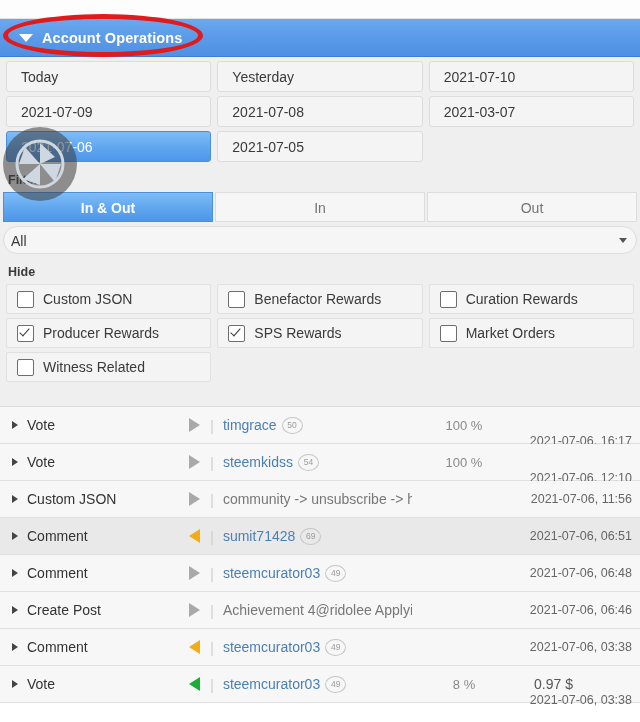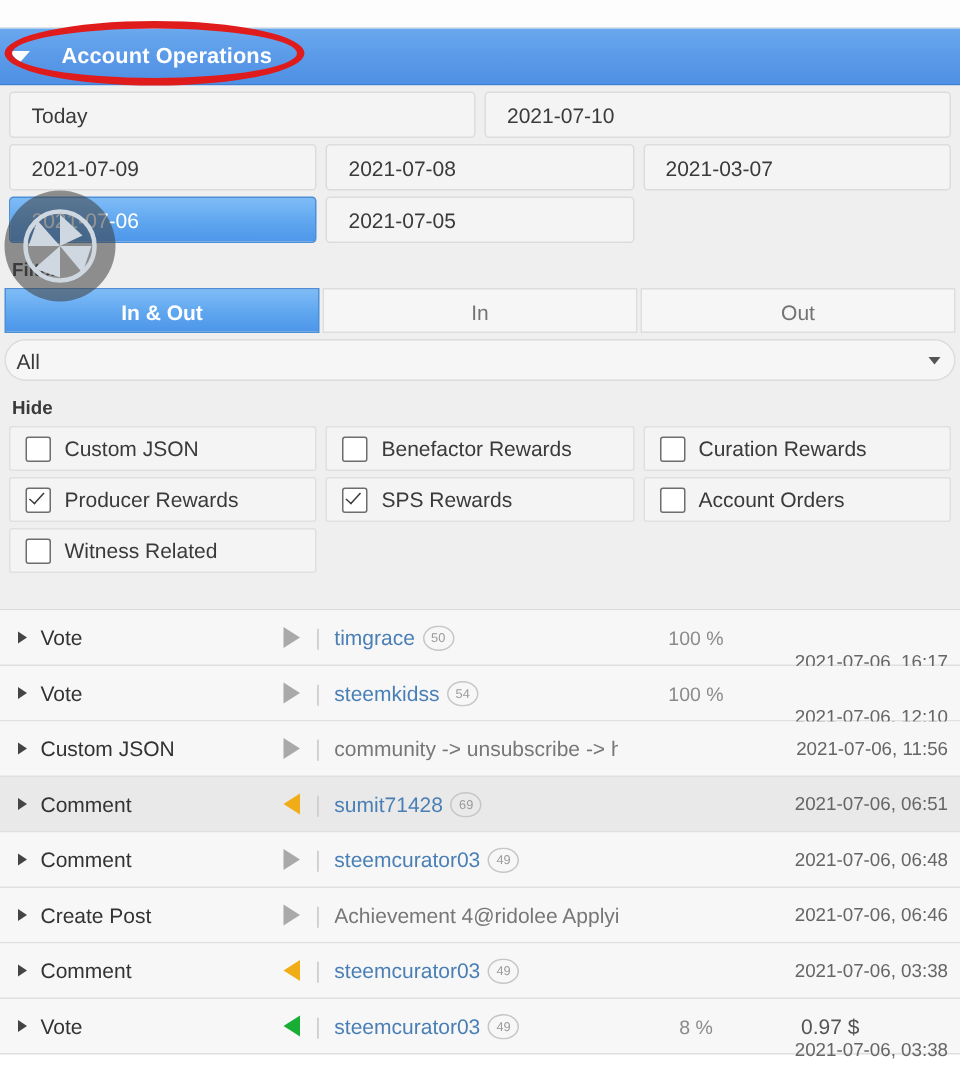--- a/index.html
+++ b/index.html
@@ -27,24 +27,23 @@
     background: #fdfdfd;
     border-bottom: 1px solid #e3e3e3;
   }
 
   
   .panel-header {
     height: 38px;
     background: linear-gradient(to bottom, #6aa9ee 0%, #5b9ae8 50%, #4f90e4 100%);
     display: flex;
     align-items: center;
-    padding-left: 6px;
+    padding-left: 19px;
     box-sizing: border-box;
     border-bottom: 1px solid #3d7fd0;
-    gap: 12px;
   }
   .caret-down {
     width: 0; height: 0;
     border-left: 7px solid transparent;
     border-right: 7px solid transparent;
     border-top: 8px solid #ffffff;
     margin-right: 9px;
     flex: 0 0 auto;
   }
   .panel-title {
@@ -348,20 +347,21 @@
   <div class="top-strip"></div>
 
   <div class="panel-header">
     <span class="caret-down"></span>
     <span class="panel-title">Account Operations</span>
   </div>
 
   <div class="date-area">
     <div class="date-row">
       <div class="date-btn">Today</div>
+      <div class="date-btn">Yesterday</div>
       <div class="date-btn">2021-07-10</div>
     </div>
     <div class="date-row">
       <div class="date-btn">2021-07-09</div>
       <div class="date-btn">2021-07-08</div>
       <div class="date-btn">2021-03-07</div>
     </div>
     <div class="date-row">
       <div class="date-btn selected">2021-07-06</div>
       <div class="date-btn">2021-07-05</div>
@@ -402,21 +402,21 @@
       <div class="cb-cell">
         <span class="cb-box checked"></span>
         <span>Producer Rewards</span>
       </div>
       <div class="cb-cell">
         <span class="cb-box checked"></span>
         <span>SPS Rewards</span>
       </div>
       <div class="cb-cell">
         <span class="cb-box"></span>
-        <span>Account Orders</span>
+        <span>Market Orders</span>
       </div>
     </div>
     <div class="cb-row">
       <div class="cb-cell">
         <span class="cb-box"></span>
         <span>Witness Related</span>
       </div>
       <div class="cb-cell empty"></div>
       <div class="cb-cell empty"></div>
     </div>

